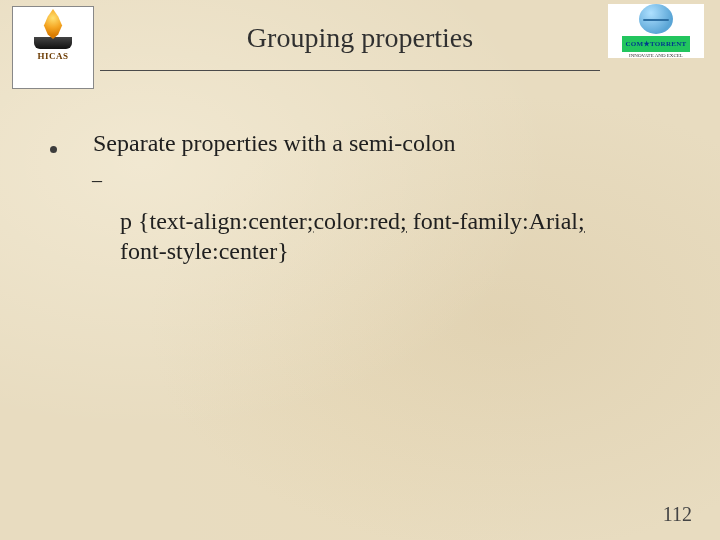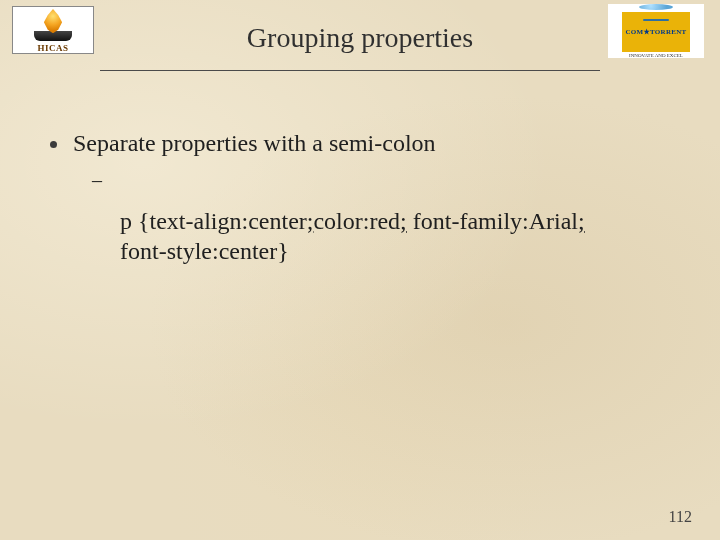--- a/index.html
+++ b/index.html
@@ -16,21 +16,21 @@
     overflow: hidden;
   }
   .topbar {
     position: absolute;
     top: 0; left: 0; right: 0;
     height: 70px;
   }
   .logo-left {
     position: absolute;
     top: 6px; left: 12px;
-    width: 82px; height: 48px;
+    width: 82px; height: 83px;
     background: #fff;
     border: 1px solid #888;
     display: flex;
     flex-direction: column;
     align-items: center;
     justify-content: flex-start;
     overflow: hidden;
   }
   .logo-left .flame {
     margin-top: 2px;
@@ -72,22 +72,22 @@
     content:"";
     position:absolute;
     left:4px; right:4px; top:15px; height:2px;
     background:#2d6fa3;
     border-radius:1px;
   }
   .logo-right .band {
     font-size: 7px;
     font-weight: bold;
     color: #003a8c;
-    background: #eab308;
-    padding: 16px 3px;
+    background: #22c55e;
+    padding: 4px 3px;
     letter-spacing: 0.3px;
   }
   .logo-right .sub {
     font-size: 5px;
     color: #333;
     margin-top: 1px;
   }
   .title {
     position: absolute;
     top: 22px;
@@ -108,21 +108,22 @@
   .content {
     position: absolute;
     top: 130px;
     left: 50px;
     right: 50px;
     color: #202020;
   }
   .bullet1 {
     font-size: 24px;
     display: flex;
-    align-items: flex-start;
+    align-items: center;
+    gap: 20px;
   }
   .bullet1 .dot {
     width: 7px; height: 7px;
     background: #3c3c3c;
     border-radius: 50%;
     margin-top: 11px;
     margin-right: 16px;
     flex-shrink: 0;
   }
   .bullet2 {
@@ -141,21 +142,21 @@
     margin-right: 60px;
     font-size: 24px;
     line-height: 1.25;
     color: #202020;
   }
   .semi { text-decoration: underline; }
   .pagenum {
     position: absolute;
     bottom: 14px;
     right: 28px;
-    font-size: 16px;
+    font-size: 20px;
     color: #444;
   }
 </style>
 </head>
 <body>
 
 <div class="topbar">
   <div class="logo-left">
     <div class="flame"></div>
     <div class="cup"></div>

